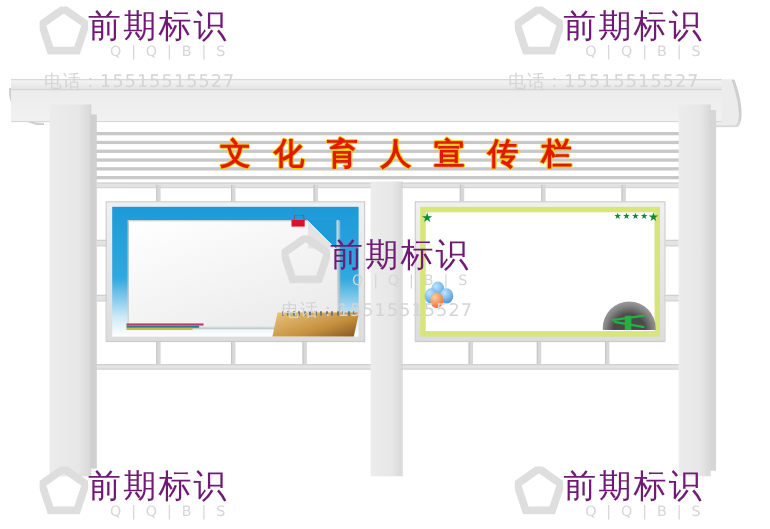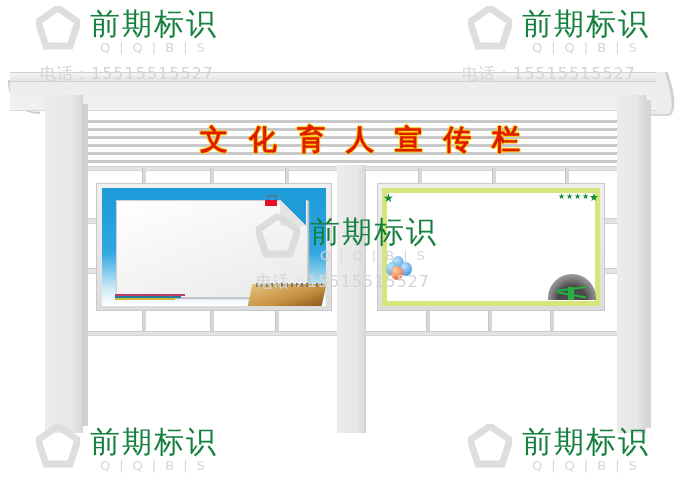--- a/index.html
+++ b/index.html
@@ -6,21 +6,21 @@
   body {
     width: 700px; height: 481px; position: relative; overflow: hidden;
     background: #ffffff;
     font-family: "DejaVu Sans", sans-serif;
   }
   .abs { position: absolute; }
 
   
   .wm { position: absolute; color: #d9d9d9; pointer-events: none; z-index: 50; }
   .wm .logo { position: absolute; left: 0; top: 0; width: 44px; height: 44px; }
-  .wm .brand { position: absolute; left: 54px; top: -2px; font-size: 30px; letter-spacing: 2px; white-space: nowrap; font-family: "DejaVu Sans", sans-serif; color: #15803d; }
+  .wm .brand { position: absolute; left: 44px; top: -2px; font-size: 30px; letter-spacing: 2px; white-space: nowrap; font-family: "DejaVu Sans", sans-serif; color: #701a75; }
   .wm .sub { position: absolute; left: 64px; top: 34px; font-size: 13px; letter-spacing: 9px; white-space: nowrap; color: #d6d6d6; }
   .wm .tel { position: absolute; left: 0; top: 58px; font-size: 16px; letter-spacing: 1px; white-space: nowrap; color: #d4d4d4; }
 
   
   .roof-top {
     left: 10px; top: 72px; width: 646px; height: 8px;
     background: linear-gradient(#f4f4f4, #e4e4e4);
     border-top: 1px solid #cfcfcf; border-bottom: 1px solid #d2d2d2;
   }
   .roof-body {

